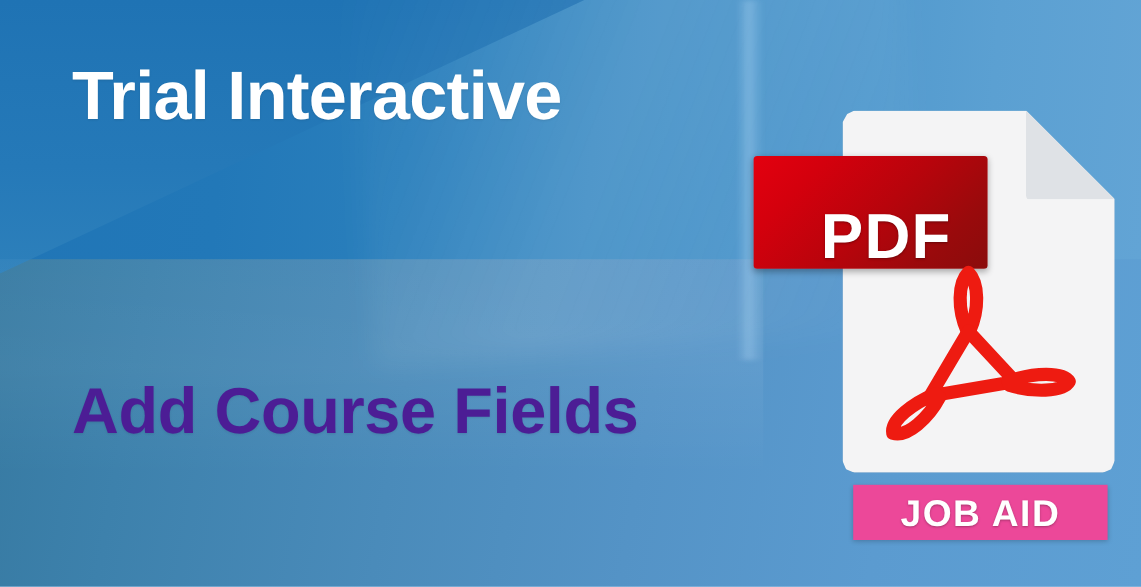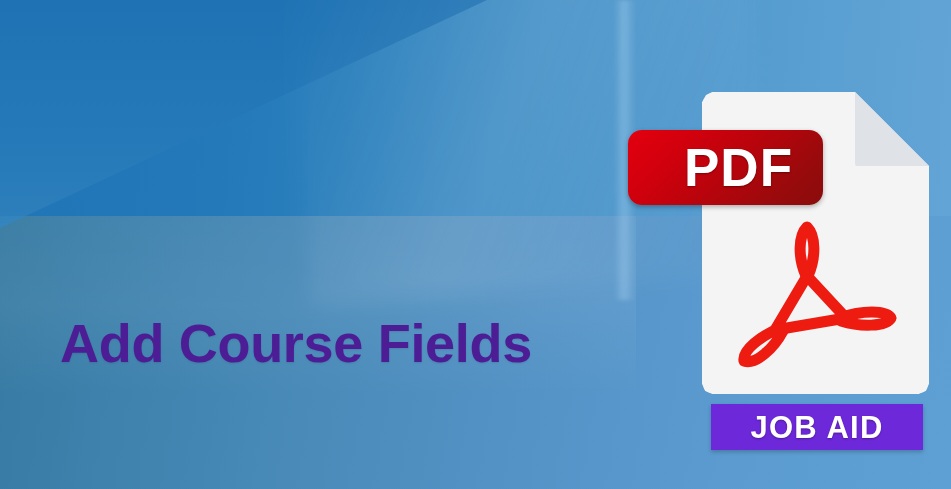--- a/index.html
+++ b/index.html
@@ -188,31 +188,31 @@
     clip-path: polygon(0 0, 74px 74px, 0 74px);
     border-bottom-left-radius: 4px;
   }
 
   
   .pdf-badge {
     position: absolute;
     left: 2px;
     top: 44px;
     width: 195px;
-    height: 75px;
+    height: 94px;
     background: linear-gradient(135deg,
         #e3000f 0%,
         #d4000d 22%,
         #b8040c 52%,
         #990a0c 80%,
         #8a0c0c 100%);
-    border-radius: 14px;
+    border-radius: 3px;
     box-shadow: 0 2px 5px rgba(0,0,0,0.30);
     display: flex;
-    align-items: center;
+    align-items: flex-end;
     justify-content: center;
   }
   .pdf-badge-text {
     color: #ffffff;
     font-family: "Liberation Sans", sans-serif;
     font-weight: bold;
     font-size: 53px;
     line-height: 1;
     letter-spacing: 1px;
     padding-left: 26px;
@@ -233,21 +233,21 @@
     height: 100%;
   }
 
   
   .job-aid-banner {
     position: absolute;
     left: 85px;
     top: 318px;
     width: 212px;
     height: 46px;
-    background: #6d28d9;
+    background: #ec4899;
     display: flex;
     align-items: center;
     justify-content: center;
     box-shadow: 0 2px 4px rgba(0,0,0,0.22);
   }
   .job-aid-text {
     color: #ffffff;
     font-family: "Liberation Sans", sans-serif;
     font-weight: bold;
     font-size: 31px;
@@ -262,20 +262,21 @@
 <div class="banner">
 
   <div class="bg-base"></div>
   <div class="bg-top-band"></div>
   <div class="bg-wedge"></div>
   <div class="bg-sheen"></div>
   <div class="bg-panel"></div>
   <div class="bg-stripe"></div>
 
   <div class="title-block">
+    <div class="title-line">Trial Interactive</div>
   </div>
 
   <div class="subtitle-block">
     <div class="subtitle-line">Add Course Fields</div>
   </div>
 
   <div class="pdf-graphic">
 
     <div class="pdf-sheet"></div>
     <div class="pdf-fold"></div>

